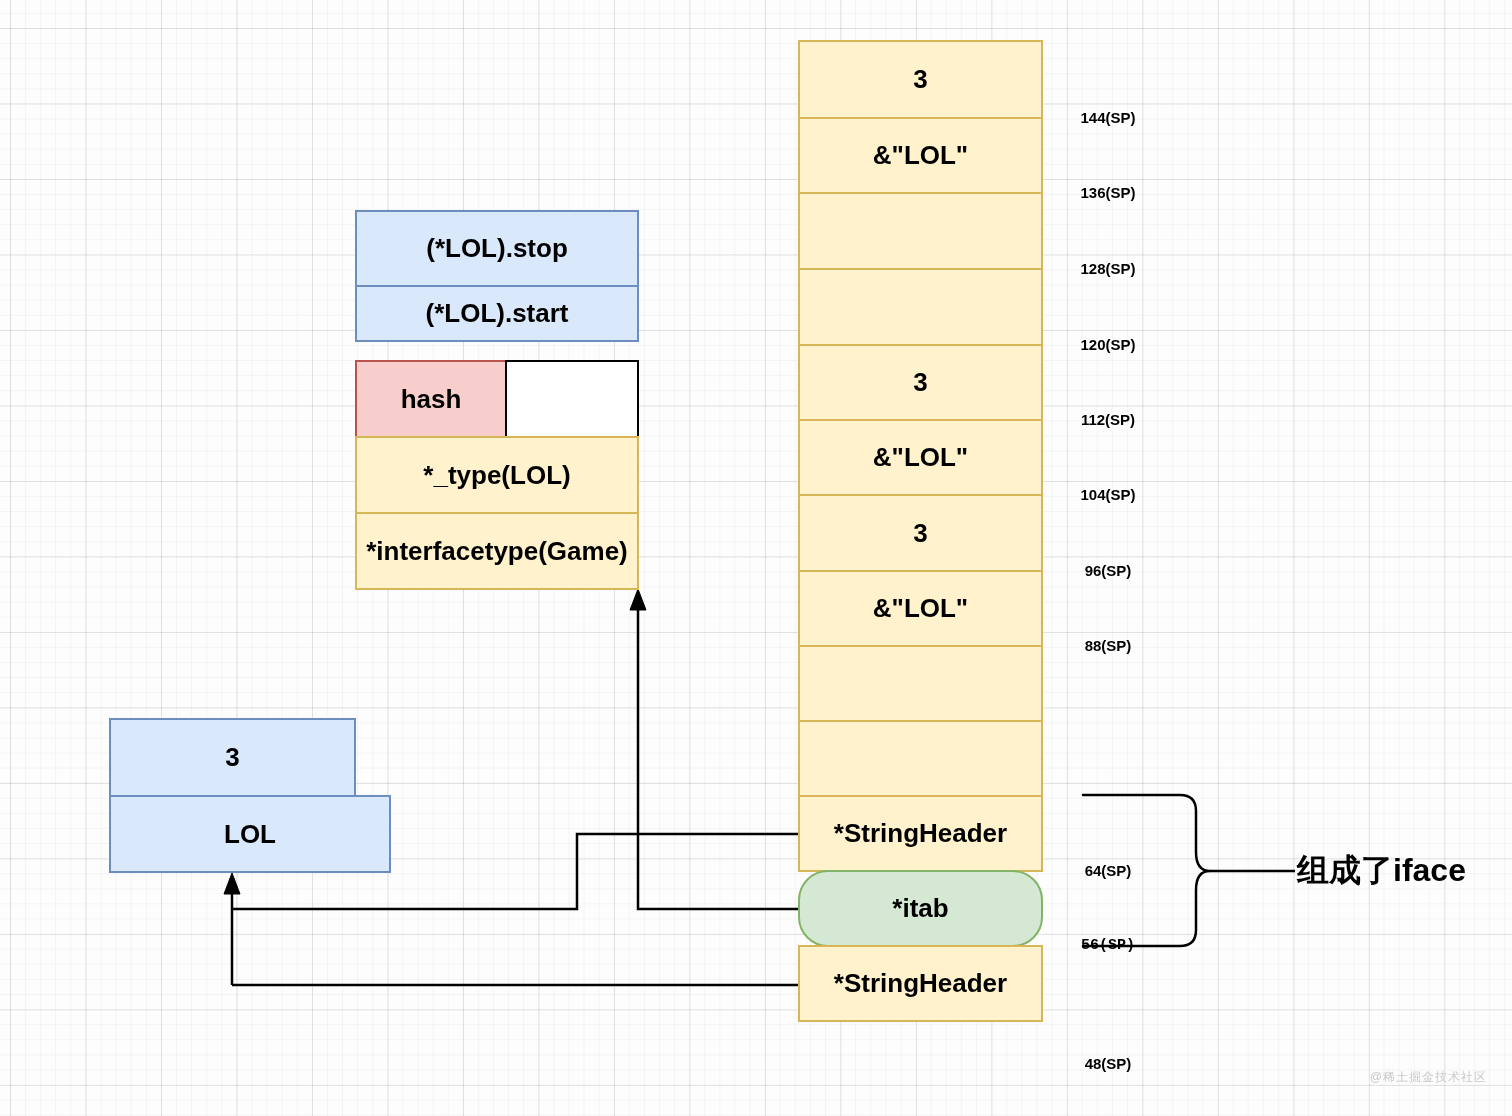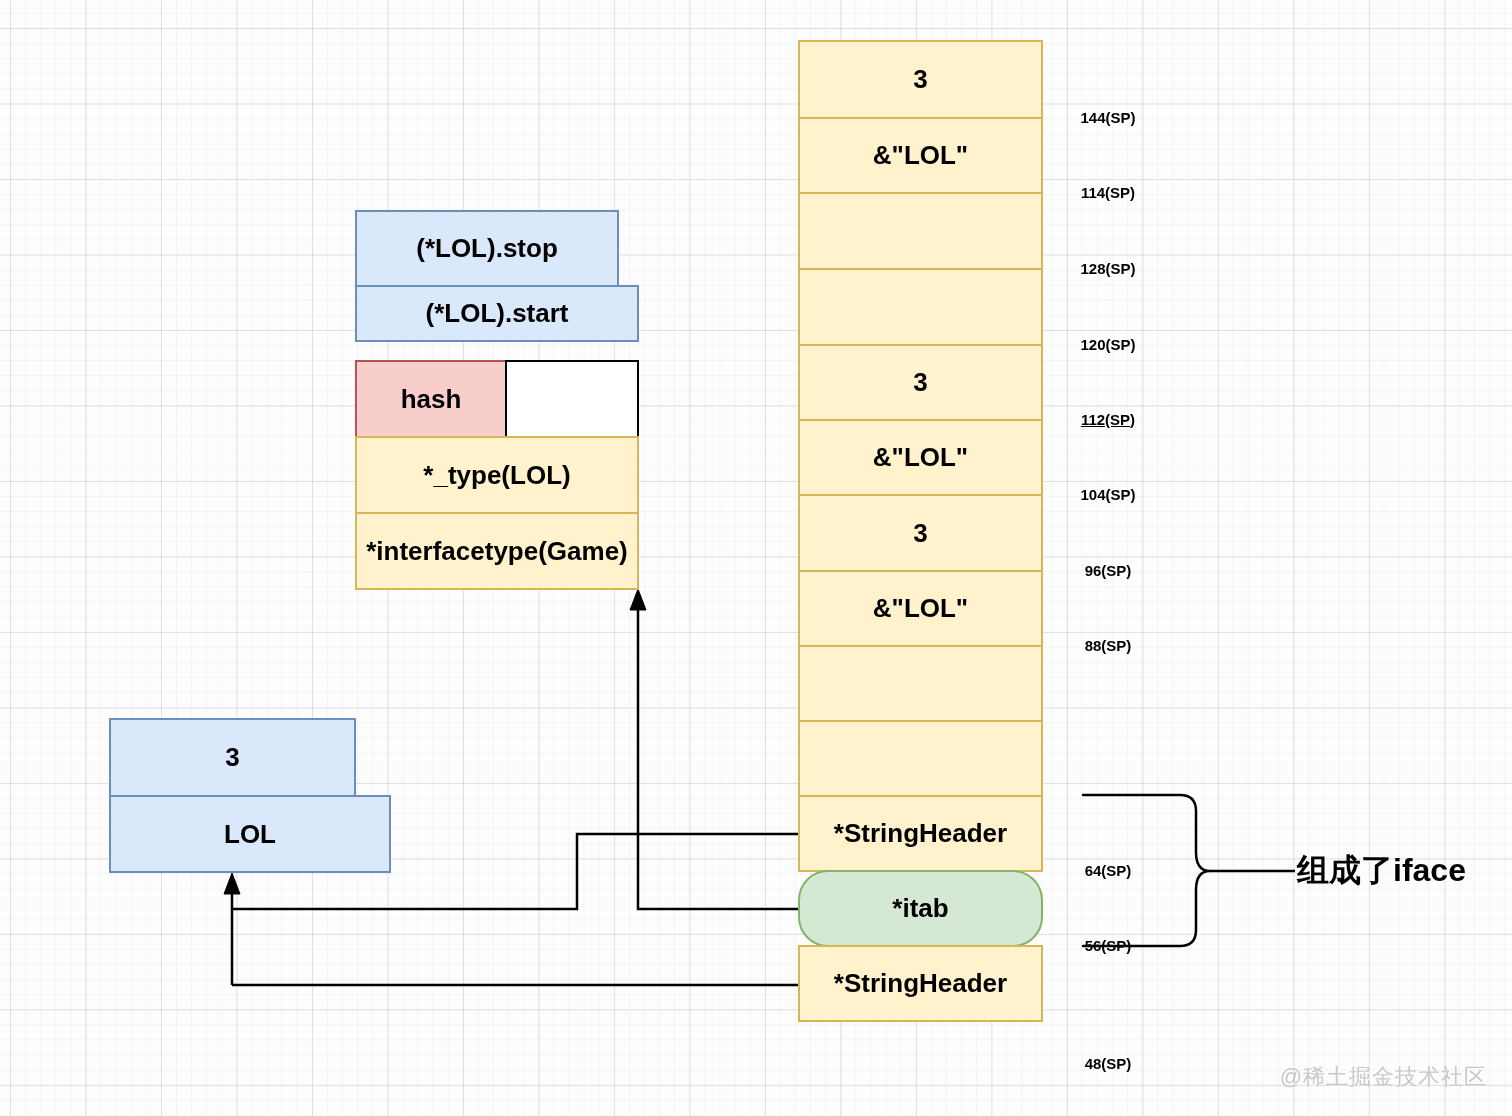--- a/index.html
+++ b/index.html
@@ -33,21 +33,21 @@
   }
   .svg-layer{position:absolute;left:0;top:0;pointer-events:none;}
   .brace-label{
     position:absolute;left:1297px;top:853px;height:36px;
     display:flex;align-items:center;
     font-weight:700;font-size:32px;color:#000;white-space:nowrap;
   }
   .watermark{
     position:absolute;right:25px;top:1064px;height:26px;
     display:flex;align-items:center;
-    font-weight:400;font-size:22px;color:#c8c8c8;letter-spacing:1px;
+    font-weight:400;font-size:12px;color:#c8c8c8;letter-spacing:1px;
     white-space:nowrap;
   }
 </style>
 </head>
 <body>
 
 <div class="canvas">
 
   <svg class="svg-layer" width="1512" height="1116" viewBox="0 0 1512 1116">
 
@@ -76,34 +76,34 @@
     <div class="cell yellow" style="left:798px;top:570px;width:245px;height:77px;">&amp;"LOL"</div>
     <div class="cell yellow" style="left:798px;top:645px;width:245px;height:77px;"></div>
     <div class="cell yellow" style="left:798px;top:720px;width:245px;height:77px;"></div>
     <div class="cell yellow" style="left:798px;top:795px;width:245px;height:77px;">*StringHeader</div>
     <div class="cell green" style="left:798px;top:870px;width:245px;height:77px;border-radius:30px;">*itab</div>
     <div class="cell yellow" style="left:798px;top:945px;width:245px;height:77px;">*StringHeader</div>
   </div>
 
   <div>
     <div class="sp-label" style="top:102px;">144(SP)</div>
-    <div class="sp-label" style="top:177px;">114(SP)</div>
+    <div class="sp-label" style="top:177px;">136(SP)</div>
     <div class="sp-label" style="top:253px;">128(SP)</div>
     <div class="sp-label" style="top:329px;">120(SP)</div>
-    <div class="sp-label" style="top:404px;text-decoration:underline;">112(SP)</div>
+    <div class="sp-label" style="top:404px;">112(SP)</div>
     <div class="sp-label" style="top:479px;">104(SP)</div>
     <div class="sp-label" style="top:555px;">96(SP)</div>
     <div class="sp-label" style="top:630px;">88(SP)</div>
     <div class="sp-label" style="top:855px;">64(SP)</div>
-    <div class="sp-label" style="top:930px;">56(SP)</div>
+    <div class="sp-label" style="top:930px;font-family:Liberation Mono, monospace;">56(SP)</div>
     <div class="sp-label" style="top:1005px;margin-top:43px;">48(SP)</div>
   </div>
 
   <div>
-    <div class="cell blue" style="left:355px;top:210px;width:264px;height:77px;">(*LOL).stop</div>
+    <div class="cell blue" style="left:355px;top:210px;width:284px;height:77px;">(*LOL).stop</div>
     <div class="cell blue" style="left:355px;top:285px;width:284px;height:57px;">(*LOL).start</div>
     <div class="cell pink" style="left:355px;top:360px;width:152px;height:78px;">hash</div>
     <div class="cell white" style="left:505px;top:360px;width:134px;height:78px;"></div>
     <div class="cell yellow" style="left:355px;top:436px;width:284px;height:78px;">*_type(LOL)</div>
     <div class="cell yellow" style="left:355px;top:512px;width:284px;height:78px;">*interfacetype(Game)</div>
   </div>
 
   <div>
     <div class="cell blue" style="left:109px;top:718px;width:247px;height:79px;">3</div>
     <div class="cell blue" style="left:109px;top:795px;width:282px;height:78px;">LOL</div>

